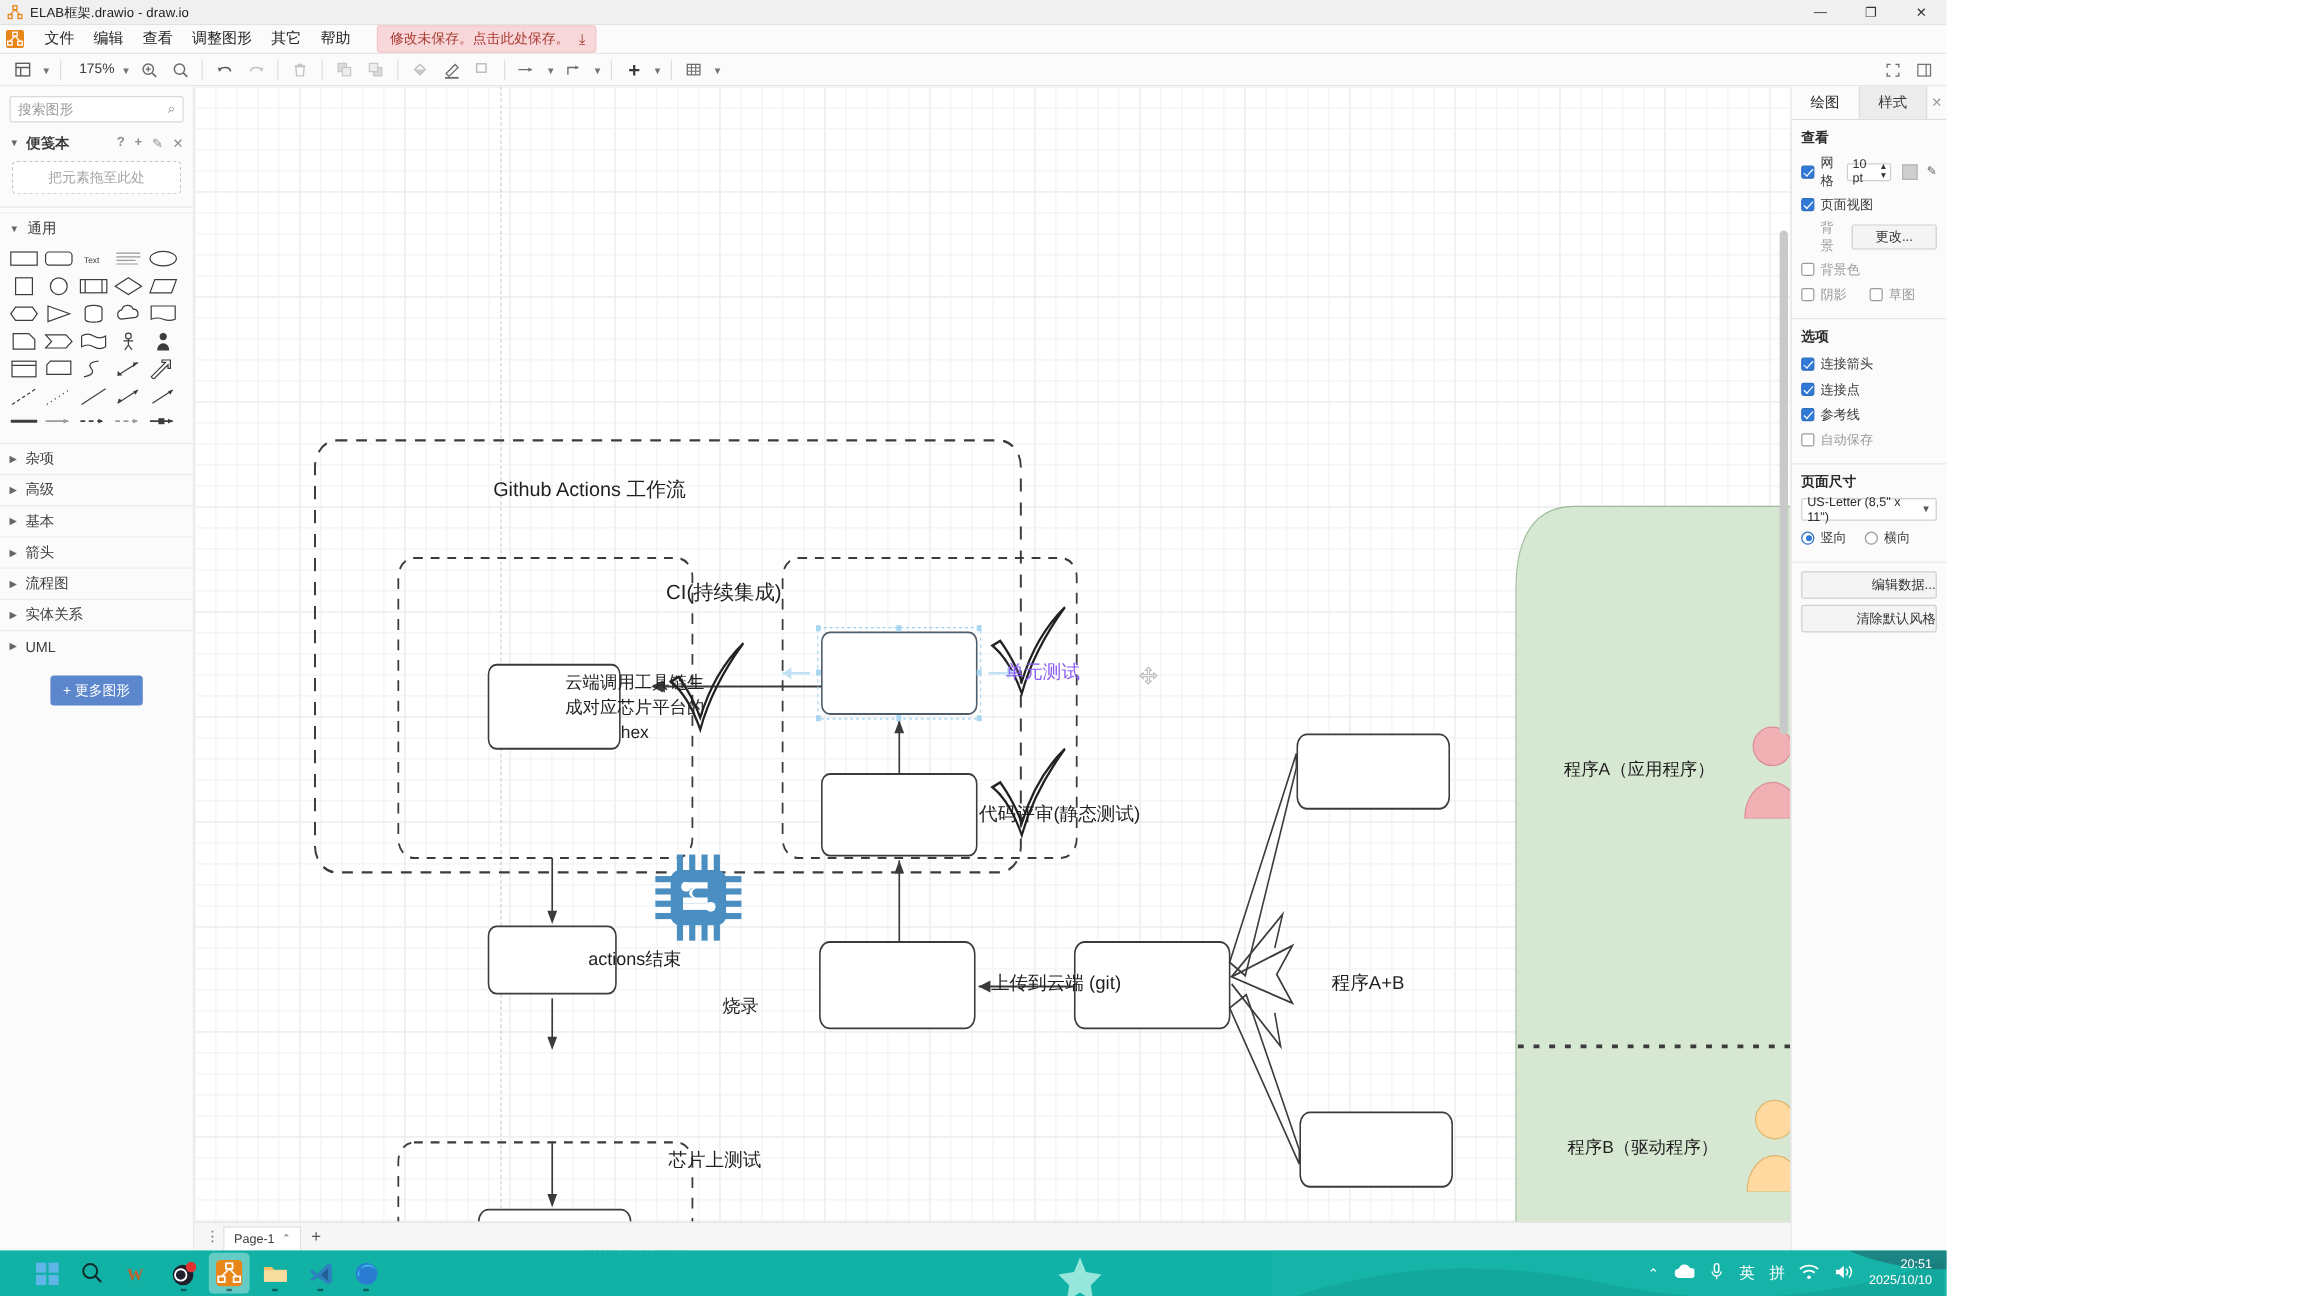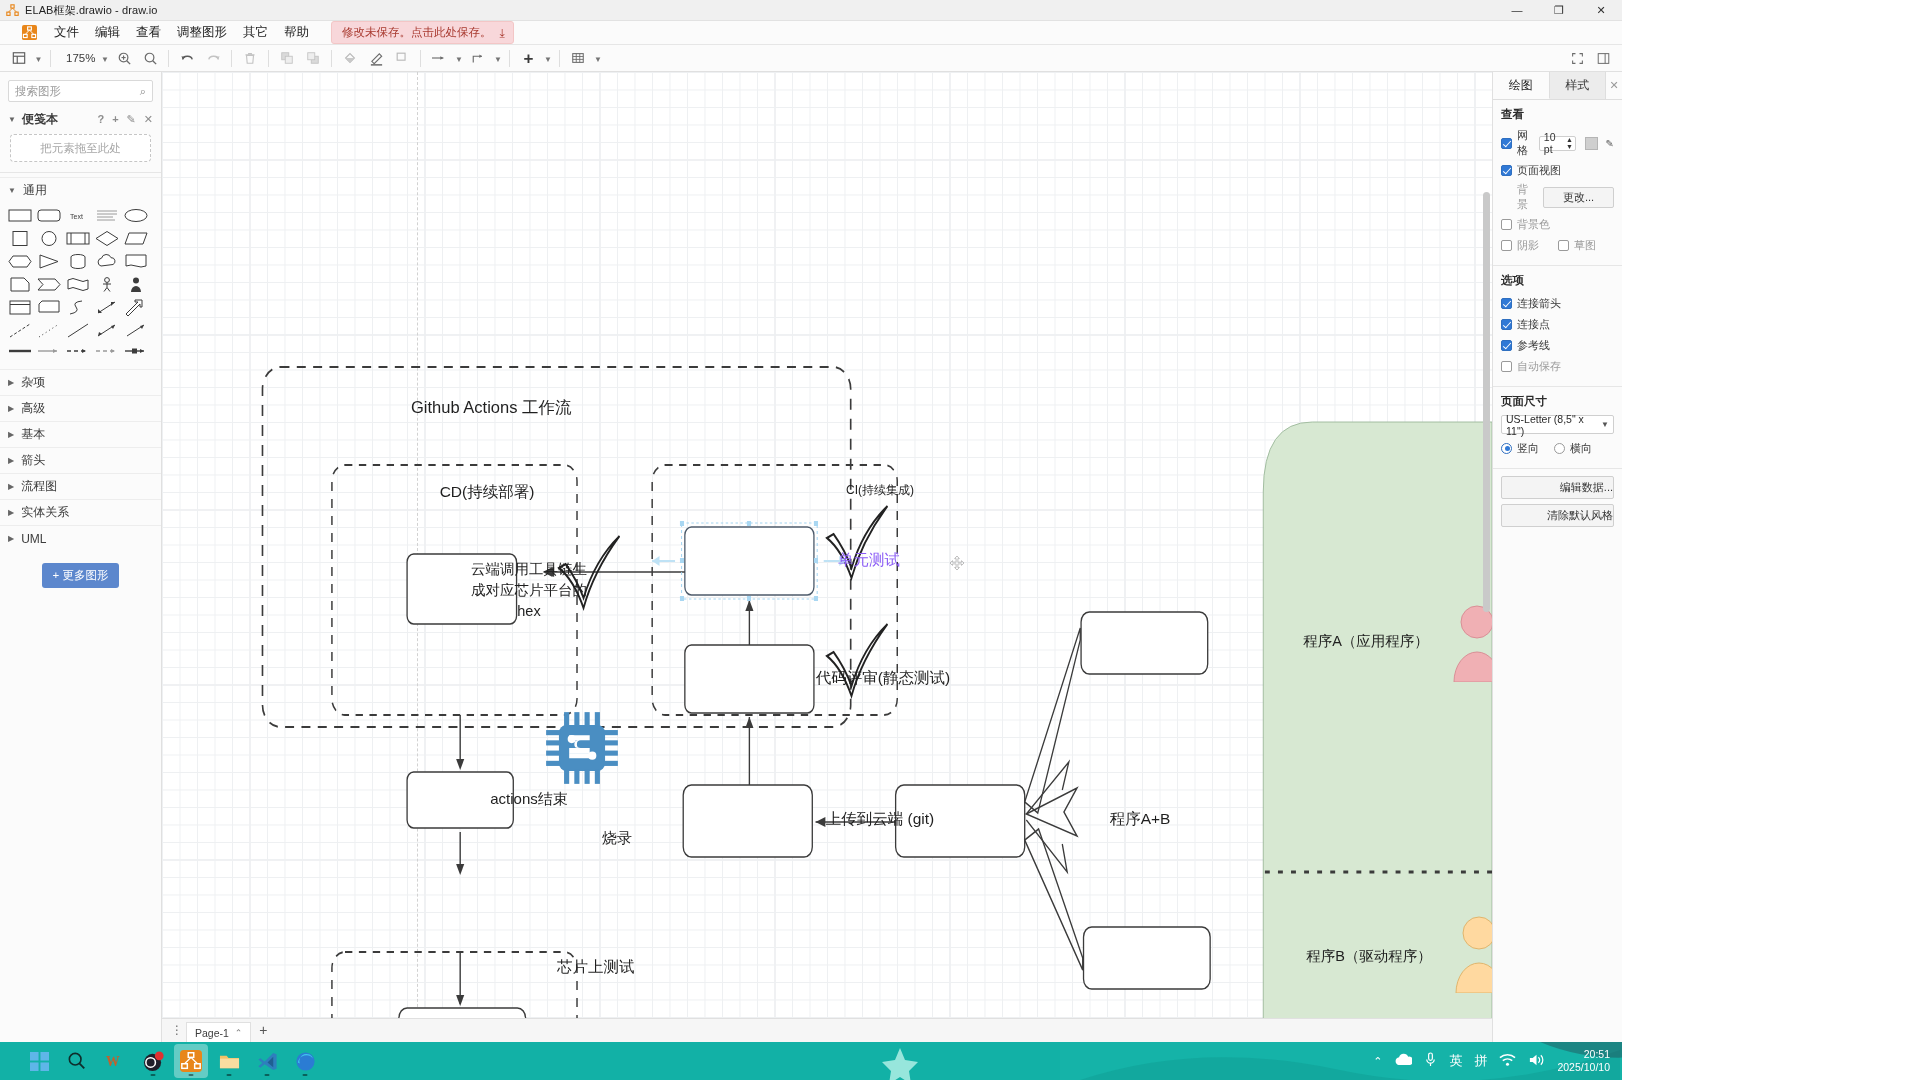--- a/index.html
+++ b/index.html
@@ -21,21 +21,21 @@
   .titlebar .tt{ letter-spacing:.1px; }
   .wincontrols{ margin-left:auto; display:flex; height:21px; }
   .wincontrols div{
     width:42px;height:21px;display:flex;align-items:center;justify-content:center;
     font-size:11px;color:#333;
   }
 
   
   .menubar{
     height:24px;background:#fbfbfb;border-bottom:1px solid #e6e6e6;
-    display:flex;align-items:center;padding-left:22px;font-size:12.5px;color:#222;
+    display:flex;align-items:center;padding-left:5px;font-size:12.5px;color:#222;
   }
   .menu-logo{width:15px;height:15px;margin-right:9px;}
   .menubar .mi{ padding:3px 8px; cursor:default; border-radius:2px;}
   .unsaved{
     margin-left:14px;background:#f8d7da;color:#a8392f;border-radius:3px;
     padding:3px 8px 3px 10px;font-size:11.5px;display:flex;align-items:center;gap:8px;
     border:1px solid #f3c6c6;
     justify-content:flex-end;
   }
   .unsaved .dl{ font-size:12px; }
@@ -751,22 +751,21 @@
       </svg>
     </div>
     <div style="position:absolute;left:1292px;top:843px;width:50px;height:78px;">
       <svg width="50" height="78" viewBox="0 0 50 78">
         <circle cx="25" cy="18" r="16" fill="#ffd9a0" stroke="#e0b56d" stroke-width="1"></circle>
         <path d="M2 78 a23 30 0 0 1 46 0 Z" fill="#ffd9a0" stroke="#e0b56d" stroke-width="1"></path>
       </svg>
     </div>
 
     <div class="dtext" style="position:absolute;left:249px;top:325px;font-size:16.5px;color:#1f1f1f;">Github Actions 工作流</div>
-    <div class="dtext" style="position:absolute;left:0;top:410px;width:650px;text-align:center;font-size:15.5px;color:#1f1f1f;">CD(持续部署)</div>
-    <div class="dtext" style="position:absolute;left:393px;top:410px;width:650px;text-align:center;font-size:12px;color:#1f1f1f;">CI(持续集成)</div>
+    <div class="dtext" style="position:absolute;left:393px;top:410px;width:650px;text-align:left;font-size:17px;color:#1f1f1f;">CI(持续集成)</div>
     <div class="dtext" style="position:absolute;left:395px;top:885px;font-size:15.5px;color:#1f1f1f;">芯片上测试</div>
 
     <div class="dtext" style="position:absolute;left:302px;top:487px;width:130px;text-align:center;font-size:14.5px;line-height:1.45;color:#1f1f1f;">云端调用工具链生成对应芯片平台的hex</div>
     <div class="dtext" style="position:absolute;left:642px;top:478px;width:130px;text-align:center;font-size:15.5px;color:#8b5cf6;">单元测试</div>
     <div style="position:absolute;left:787px;top:483px;width:16px;height:16px;opacity:.55;">
       <svg width="16" height="16" viewBox="0 0 16 16">
           <path d="M8 1 l2.4 2.6 h-1.5 v3.6 h3.6 v-1.5 L15 8 l-2.5 2.4 v-1.5 h-3.6 v3.6 h1.5 L8 15 l-2.4-2.5 h1.5 v-3.6 h-3.6 v1.5 L1 8 l2.5-2.4 v1.5 h3.6 V3.6 H5.6 Z" fill="none" stroke="#888" stroke-width="1"></path>
         </svg>
     </div>
     <div class="dtext" style="position:absolute;left:642px;top:596px;width:158px;text-align:center;font-size:15.5px;color:#1f1f1f;">代码评审(静态测试)</div>

